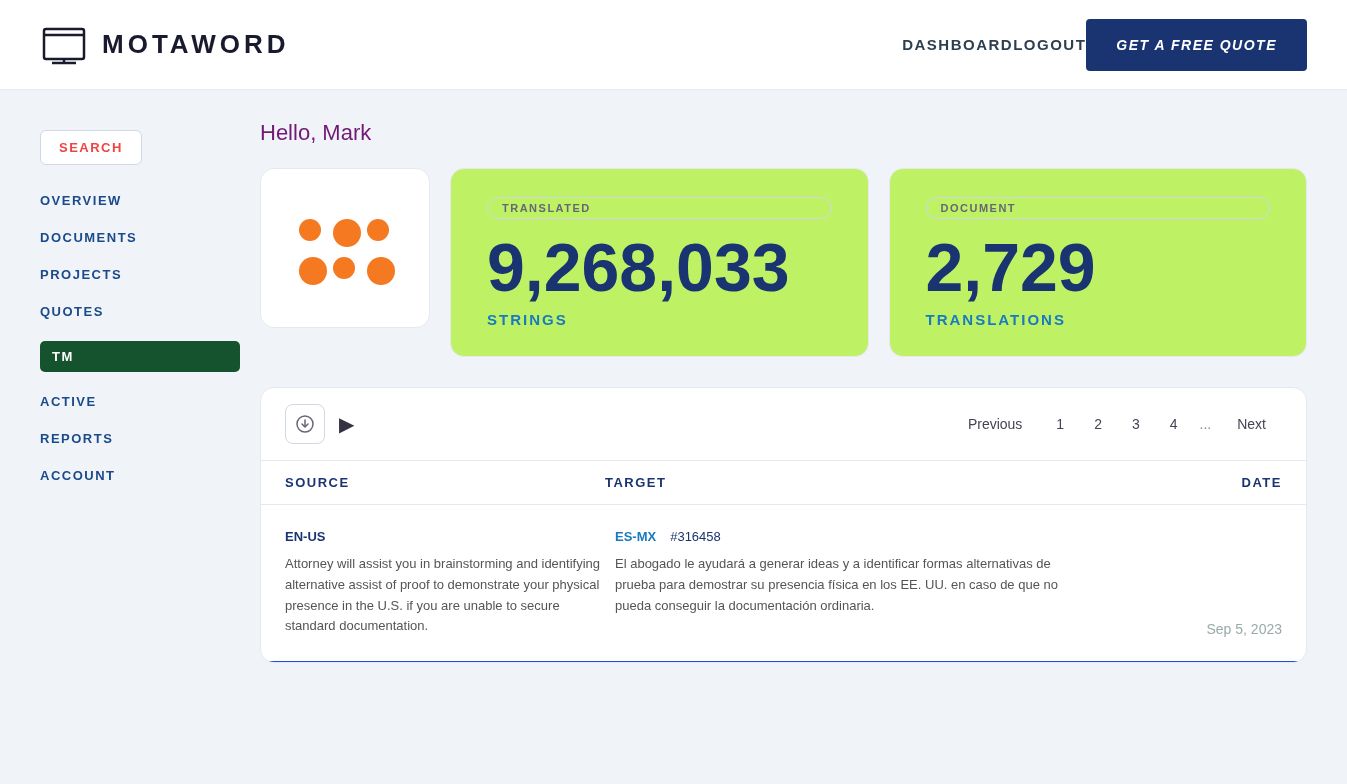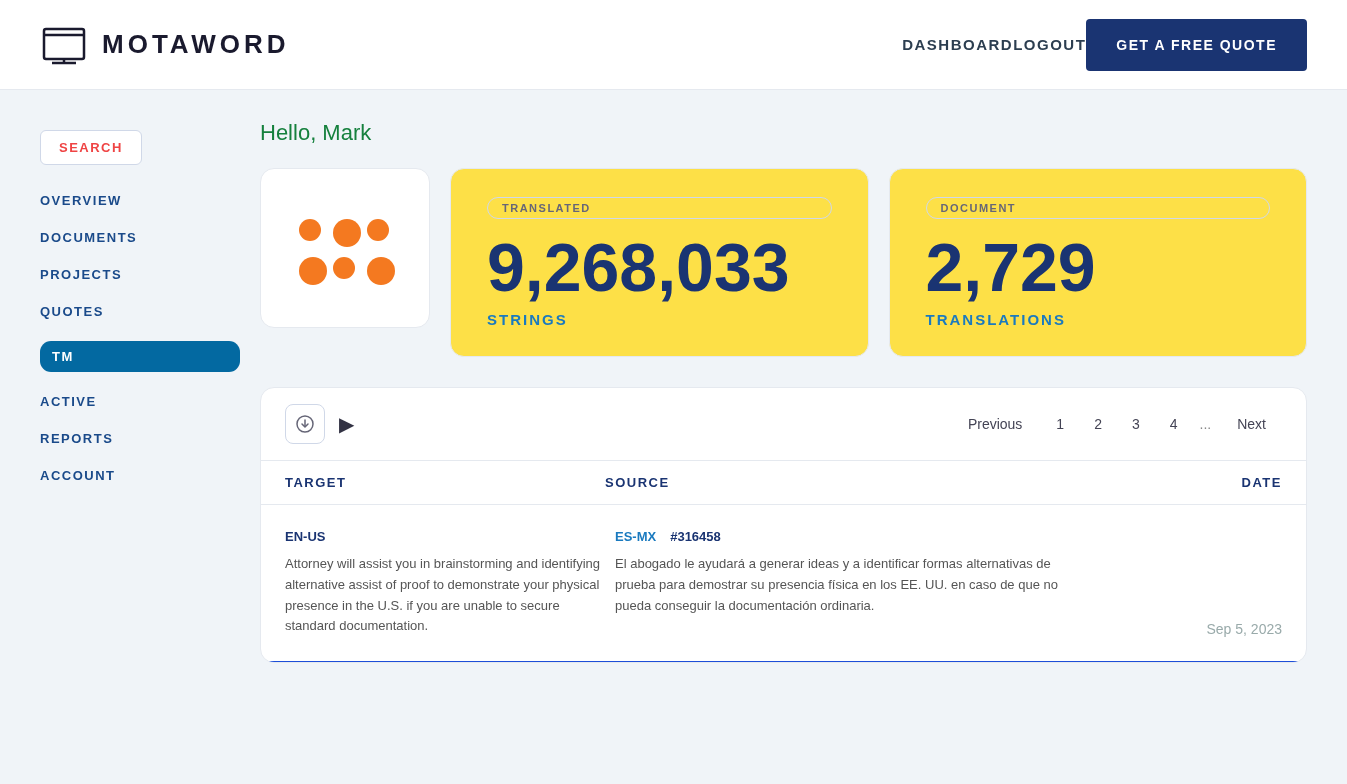--- a/index.html
+++ b/index.html
@@ -50,20 +50,21 @@
     .get-quote-btn {
       background: #1a3472;
       color: #fff;
       font-size: 14px;
       font-weight: 700;
       letter-spacing: 1.5px;
       padding: 18px 30px;
       border: none;
       cursor: pointer;
       border-radius: 4px;
+      font-style: italic;
     }
 
     
     .main-wrapper {
       display: flex;
       padding: 30px 40px;
       gap: 0;
       min-height: 694px;
     }
 
@@ -93,36 +94,36 @@
     }
     .sidebar-item {
       font-size: 13px;
       font-weight: 700;
       letter-spacing: 1.5px;
       color: #1a4a8a;
       cursor: pointer;
       text-transform: uppercase;
     }
     .sidebar-item.active {
-      background: #0369a1;
+      background: #14532d;
       color: #fff;
       padding: 8px 12px;
-      border-radius: 11px;
+      border-radius: 5px;
       display: inline-block;
     }
 
     
     .content {
       flex: 1;
       padding-left: 20px;
     }
     .greeting {
       font-size: 22px;
       font-weight: 400;
-      color: #15803d;
+      color: #701a75;
       margin-bottom: 22px;
     }
 
     
     .stats-row {
       display: flex;
       gap: 20px;
       margin-bottom: 30px;
     }
     .stat-card-logo {
@@ -143,21 +144,21 @@
       gap: 10px;
     }
     .dot {
       width: 24px;
       height: 24px;
       background: #f47920;
       border-radius: 50%;
     }
     .stat-card {
       flex: 1;
-      background: #fde047;
+      background: #bef264;
       border-radius: 14px;
       border: 1px solid #e5e9ef;
       padding: 28px 36px;
       display: flex;
       flex-direction: column;
       justify-content: center;
     }
     .stat-badge {
       display: inline-block;
       border: 1px solid #d0d8e8;
@@ -283,21 +284,21 @@
       align-items: center;
       gap: 14px;
     }
     .target-lang-code {
       font-size: 13px;
       font-weight: 700;
       color: #1a7abf;
     }
     .translation-id {
       font-size: 13px;
-      font-weight: 700;
+      font-weight: 400;
       color: #1a3472;
       text-align: center;
     }
     .target-text {
       font-size: 13px;
       color: #555;
       line-height: 1.6;
     }
     .date-cell {
       font-size: 14px;
@@ -394,22 +395,22 @@
           <span class="page-num">1</span>
           <span class="page-num">2</span>
           <span class="page-num">3</span>
           <span class="page-num">4</span>
           <span class="page-dots">...</span>
           <button class="page-btn">Next</button>
         </div>
       </div>
 
       <div class="table-header">
+        <div class="col-header">SOURCE</div>
         <div class="col-header">TARGET</div>
-        <div class="col-header">SOURCE</div>
         <div class="col-header" style="text-align:right;">DATE</div>
       </div>
 
       <div class="table-row">
         <div class="source-cell">
           <span class="lang-badge">EN-US</span>
           <span class="source-text">Attorney will assist you in brainstorming and identifying alternative assist of proof to demonstrate your physical presence in the U.S. if you are unable to secure standard documentation.</span>
         </div>
         <div class="target-cell">
           <div class="target-lang">

